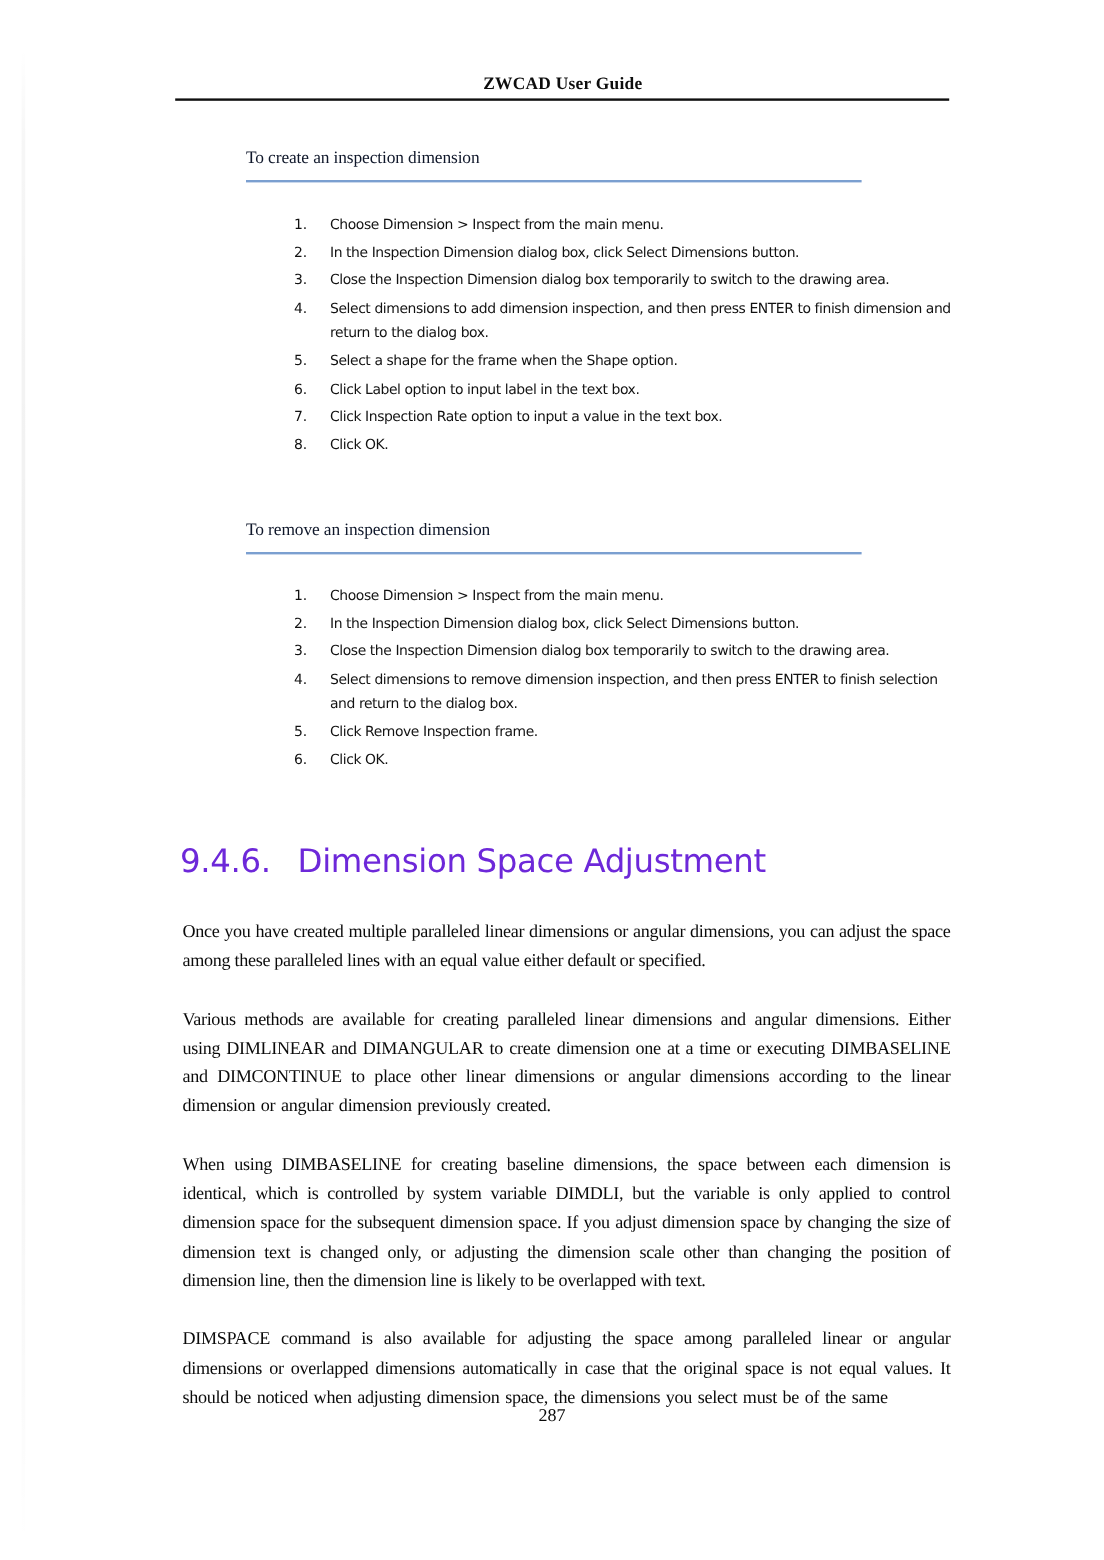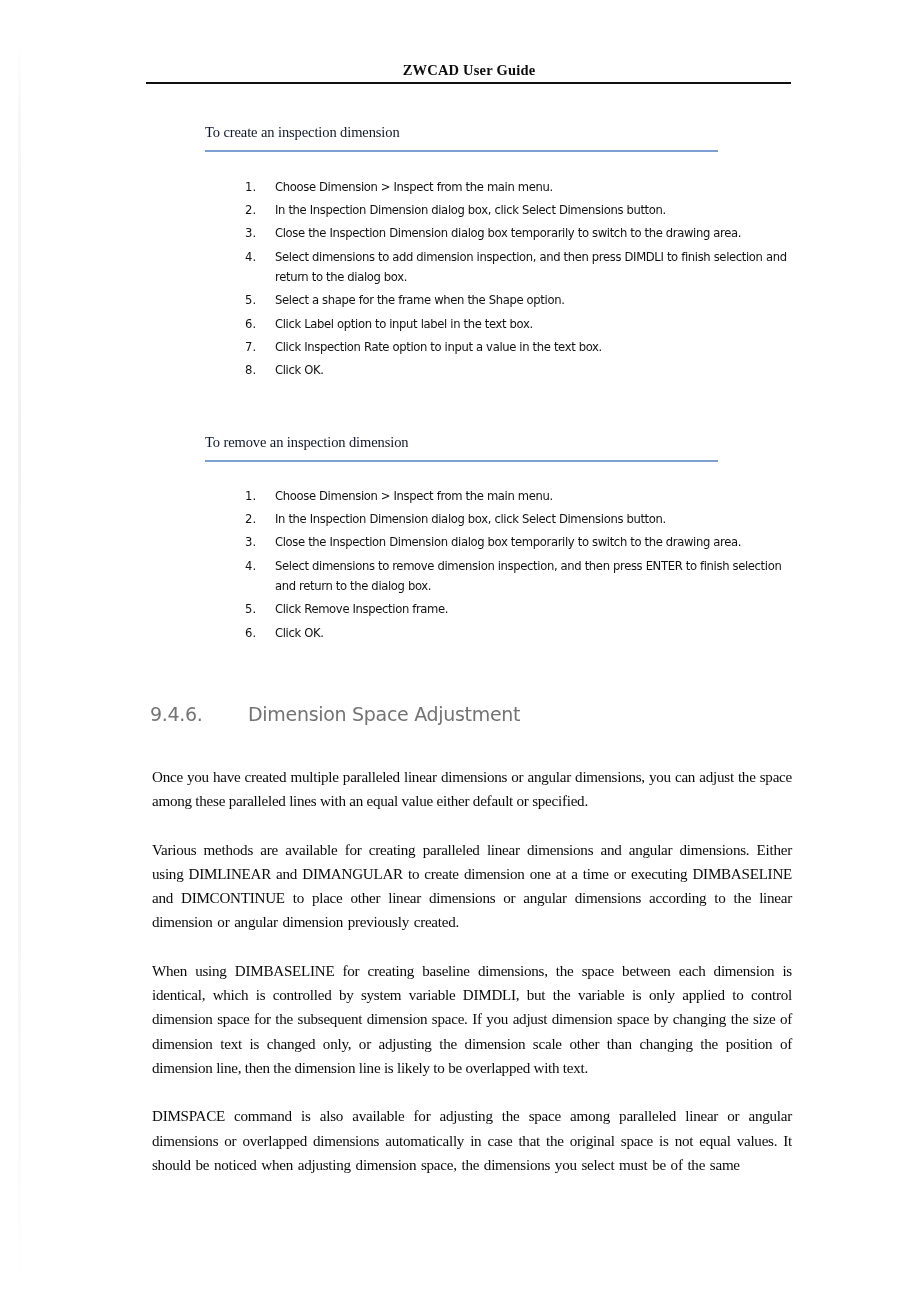--- a/index.html
+++ b/index.html
@@ -103,22 +103,22 @@
     display: block;
   }
 
   
   .section-heading {
     position: absolute;
     left: 150px;
     top: 703px;
     font-family: "DejaVu Sans", "Liberation Sans", sans-serif;
     font-weight: normal;
-    font-size: 19px;
-    color: #737373;
+    font-size: 27px;
+    color: #6d28d9;
     letter-spacing: -0.3px;
     white-space: nowrap;
   }
   .section-heading .sec-num {
     display: inline-block;
     min-width: 98px;
   }
 
   
   .body-block {
@@ -175,21 +175,21 @@
     <div class="proc-item">
       <span class="proc-num">2.</span>
       <span class="proc-text">In the Inspection Dimension dialog box, click Select Dimensions button.</span>
     </div>
     <div class="proc-item">
       <span class="proc-num">3.</span>
       <span class="proc-text">Close the Inspection Dimension dialog box temporarily to switch to the drawing area.</span>
     </div>
     <div class="proc-item">
       <span class="proc-num">4.</span>
-      <span class="proc-text">Select dimensions to add dimension inspection, and then press DIMDLI to finish selection and return to the dialog box.</span>
+      <span class="proc-text">Select dimensions to add dimension inspection, and then press ENTER to finish dimension and return to the dialog box.</span>
     </div>
     <div class="proc-item">
       <span class="proc-num">5.</span>
       <span class="proc-text">Select a shape for the frame when the Shape option.</span>
     </div>
     <div class="proc-item">
       <span class="proc-num">6.</span>
       <span class="proc-text">Click Label option to input label in the text box.</span>
     </div>
     <div class="proc-item">
@@ -236,14 +236,15 @@
     <span class="sec-num">9.4.6.</span><span>Dimension Space Adjustment</span>
   </div>
 
   <div class="body-block" style="top:765px;">
     <p>Once you have created multiple paralleled linear dimensions or angular dimensions, you can adjust the space among these paralleled lines with an equal value either default or specified.</p>
     <p class="loose">Various methods are available for creating paralleled linear dimensions and angular dimensions. Either using DIMLINEAR and DIMANGULAR to create dimension one at a time or executing DIMBASELINE and DIMCONTINUE to place other linear dimensions or angular dimensions according to the linear dimension or angular dimension previously created.</p>
     <p>When using DIMBASELINE for creating baseline dimensions, the space between each dimension is identical, which is controlled by system variable DIMDLI, but the variable is only applied to control dimension space for the subsequent dimension space. If you adjust dimension space by changing the size of dimension text is changed only, or adjusting the dimension scale other than changing the position of dimension line, then the dimension line is likely to be overlapped with text.</p>
     <p class="loose">DIMSPACE command is also available for adjusting the space among paralleled linear or angular dimensions or overlapped dimensions automatically in case that the original space is not equal values. It should be noticed when adjusting dimension space, the dimensions you select must be of the same</p>
   </div>
 
+  <div class="page-number">287</div>
 
 </div>
 
 </body></html>

